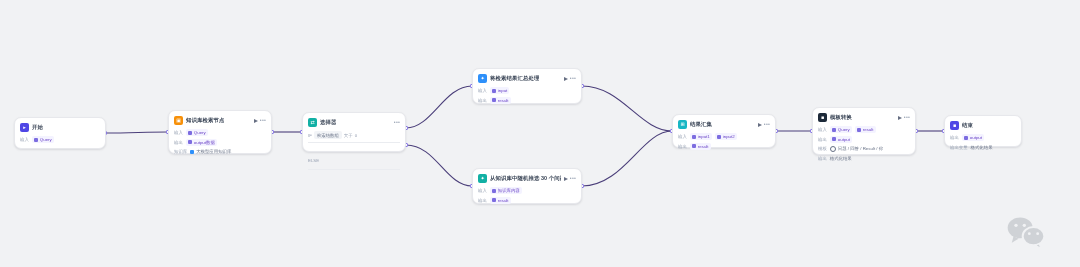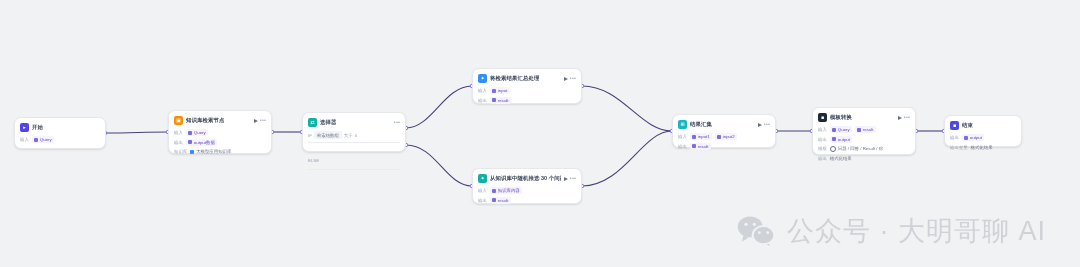--- a/index.html
+++ b/index.html
@@ -340,16 +340,15 @@
     <svg class="wechat-logo" viewBox="0 0 48 40">
       <ellipse cx="17" cy="15" rx="15" ry="12.5" fill="#cfd2d6"></ellipse>
       <path d="M9 25 L7 33 L15 28 Z" fill="#cfd2d6"></path>
       <ellipse cx="33" cy="25" rx="13" ry="11" fill="#cfd2d6" stroke="#f1f2f4" stroke-width="2.4"></ellipse>
       <path d="M40 34 L42 40 L35 36 Z" fill="#cfd2d6" stroke="#f1f2f4" stroke-width="1.6"></path>
       <circle cx="12" cy="12" r="2" fill="#f1f2f4"></circle>
       <circle cx="22" cy="12" r="2" fill="#f1f2f4"></circle>
       <circle cx="28" cy="22" r="1.7" fill="#f1f2f4"></circle>
       <circle cx="38" cy="22" r="1.7" fill="#f1f2f4"></circle>
     </svg>
-    <span id="wm-text">公众号 · 大明哥聊 AI</span>
   </div>
 
 </div>
 
 </body></html>

